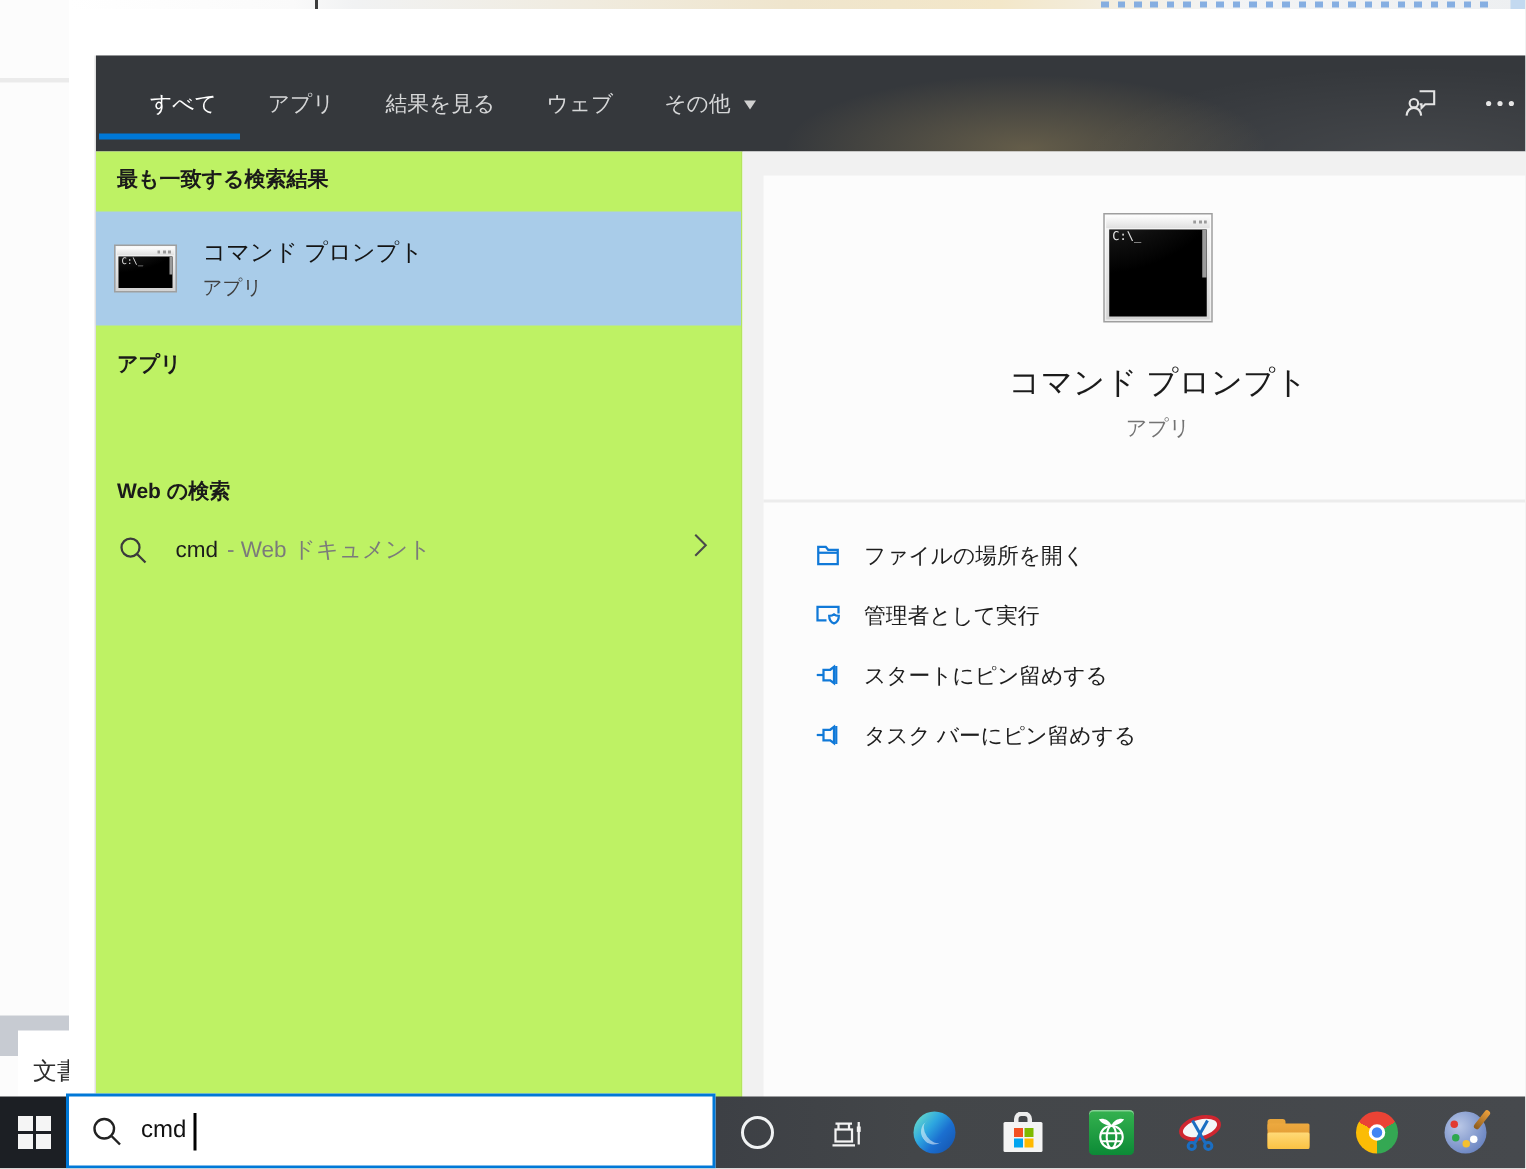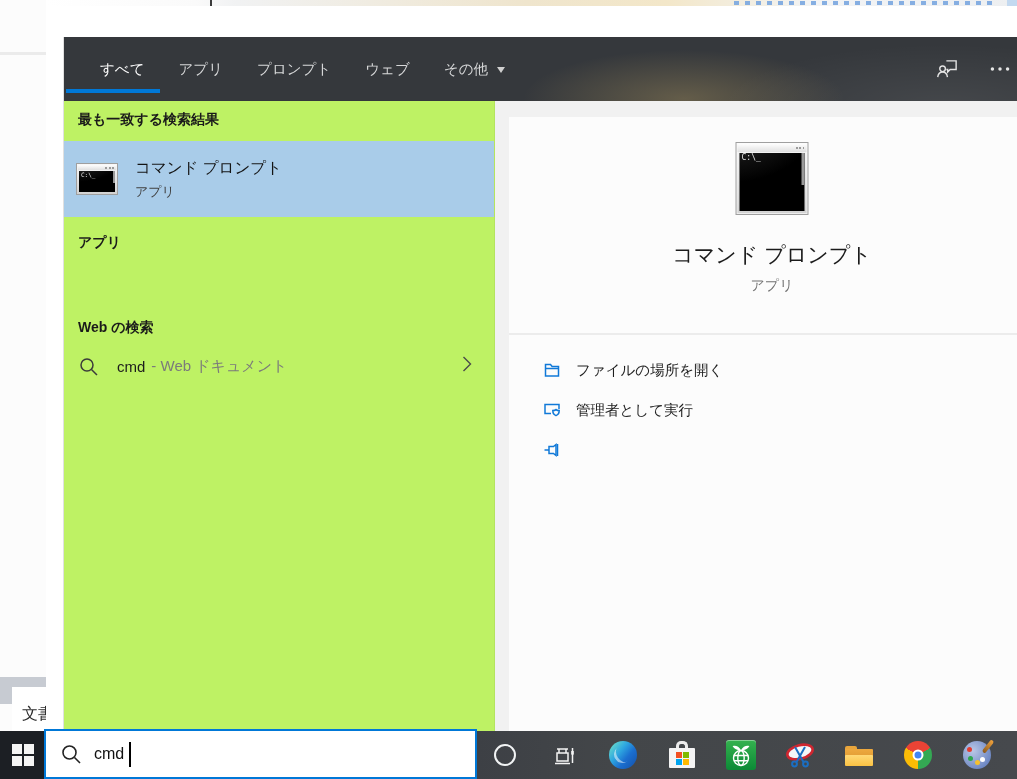--- a/index.html
+++ b/index.html
@@ -151,21 +151,21 @@
 
     <div class="panel-header">
       <div class="tabs">
         <div class="tab active">
             <span>すべて</span>
           </div>
         <div class="tab">
             <span>アプリ</span>
           </div>
         <div class="tab">
-            <span>プロンプト</span>
+            <span>結果を見る</span>
           </div>
         <div class="tab">
             <span>ウェブ</span>
           </div>
         <div class="tab">
           <span>その他</span>
           <span class="caret-down"></span>
         </div>
       </div>
       <div class="active-underline"></div>
@@ -252,20 +252,29 @@
               <path d="M14 9.6c.9.8 2 1 3.2 1 0 2.6-1.2 4.3-3.2 5-2-.7-3.2-2.4-3.2-5 1.2 0 2.3-.2 3.2-1z" fill="#fcfcfc"></path>
             </svg>
             <span class="action-label">管理者として実行</span>
           </div>
           <div class="action-row">
             <svg width="20" height="20" viewBox="0 0 20 20" fill="none" stroke="#1079d8" stroke-width="1.5">
               <path d="M2.5 10H7"></path>
                 <path d="M7 6.5h4.5l2.5-2v11l-2.5-2H7z"></path>
                 <line x1="15.5" y1="4" x2="15.5" y2="16"></line>
             </svg>
+            <span class="action-label">スタートにピン留めする</span>
+          </div>
+          <div class="action-row">
+            <svg width="20" height="20" viewBox="0 0 20 20" fill="none" stroke="#1079d8" stroke-width="1.5">
+              <path d="M2.5 10H7"></path>
+                <path d="M7 6.5h4.5l2.5-2v11l-2.5-2H7z"></path>
+                <line x1="15.5" y1="4" x2="15.5" y2="16"></line>
+            </svg>
+            <span class="action-label">タスク バーにピン留めする</span>
           </div>
         </div>
       </div>
     </div>
   </div>
 
   <div class="taskbar">
     <div class="start-button">
       <svg width="22" height="22" viewBox="0 0 22 22" fill="#f5f5f5">
         <rect x="0" y="0" width="10" height="10"></rect>

